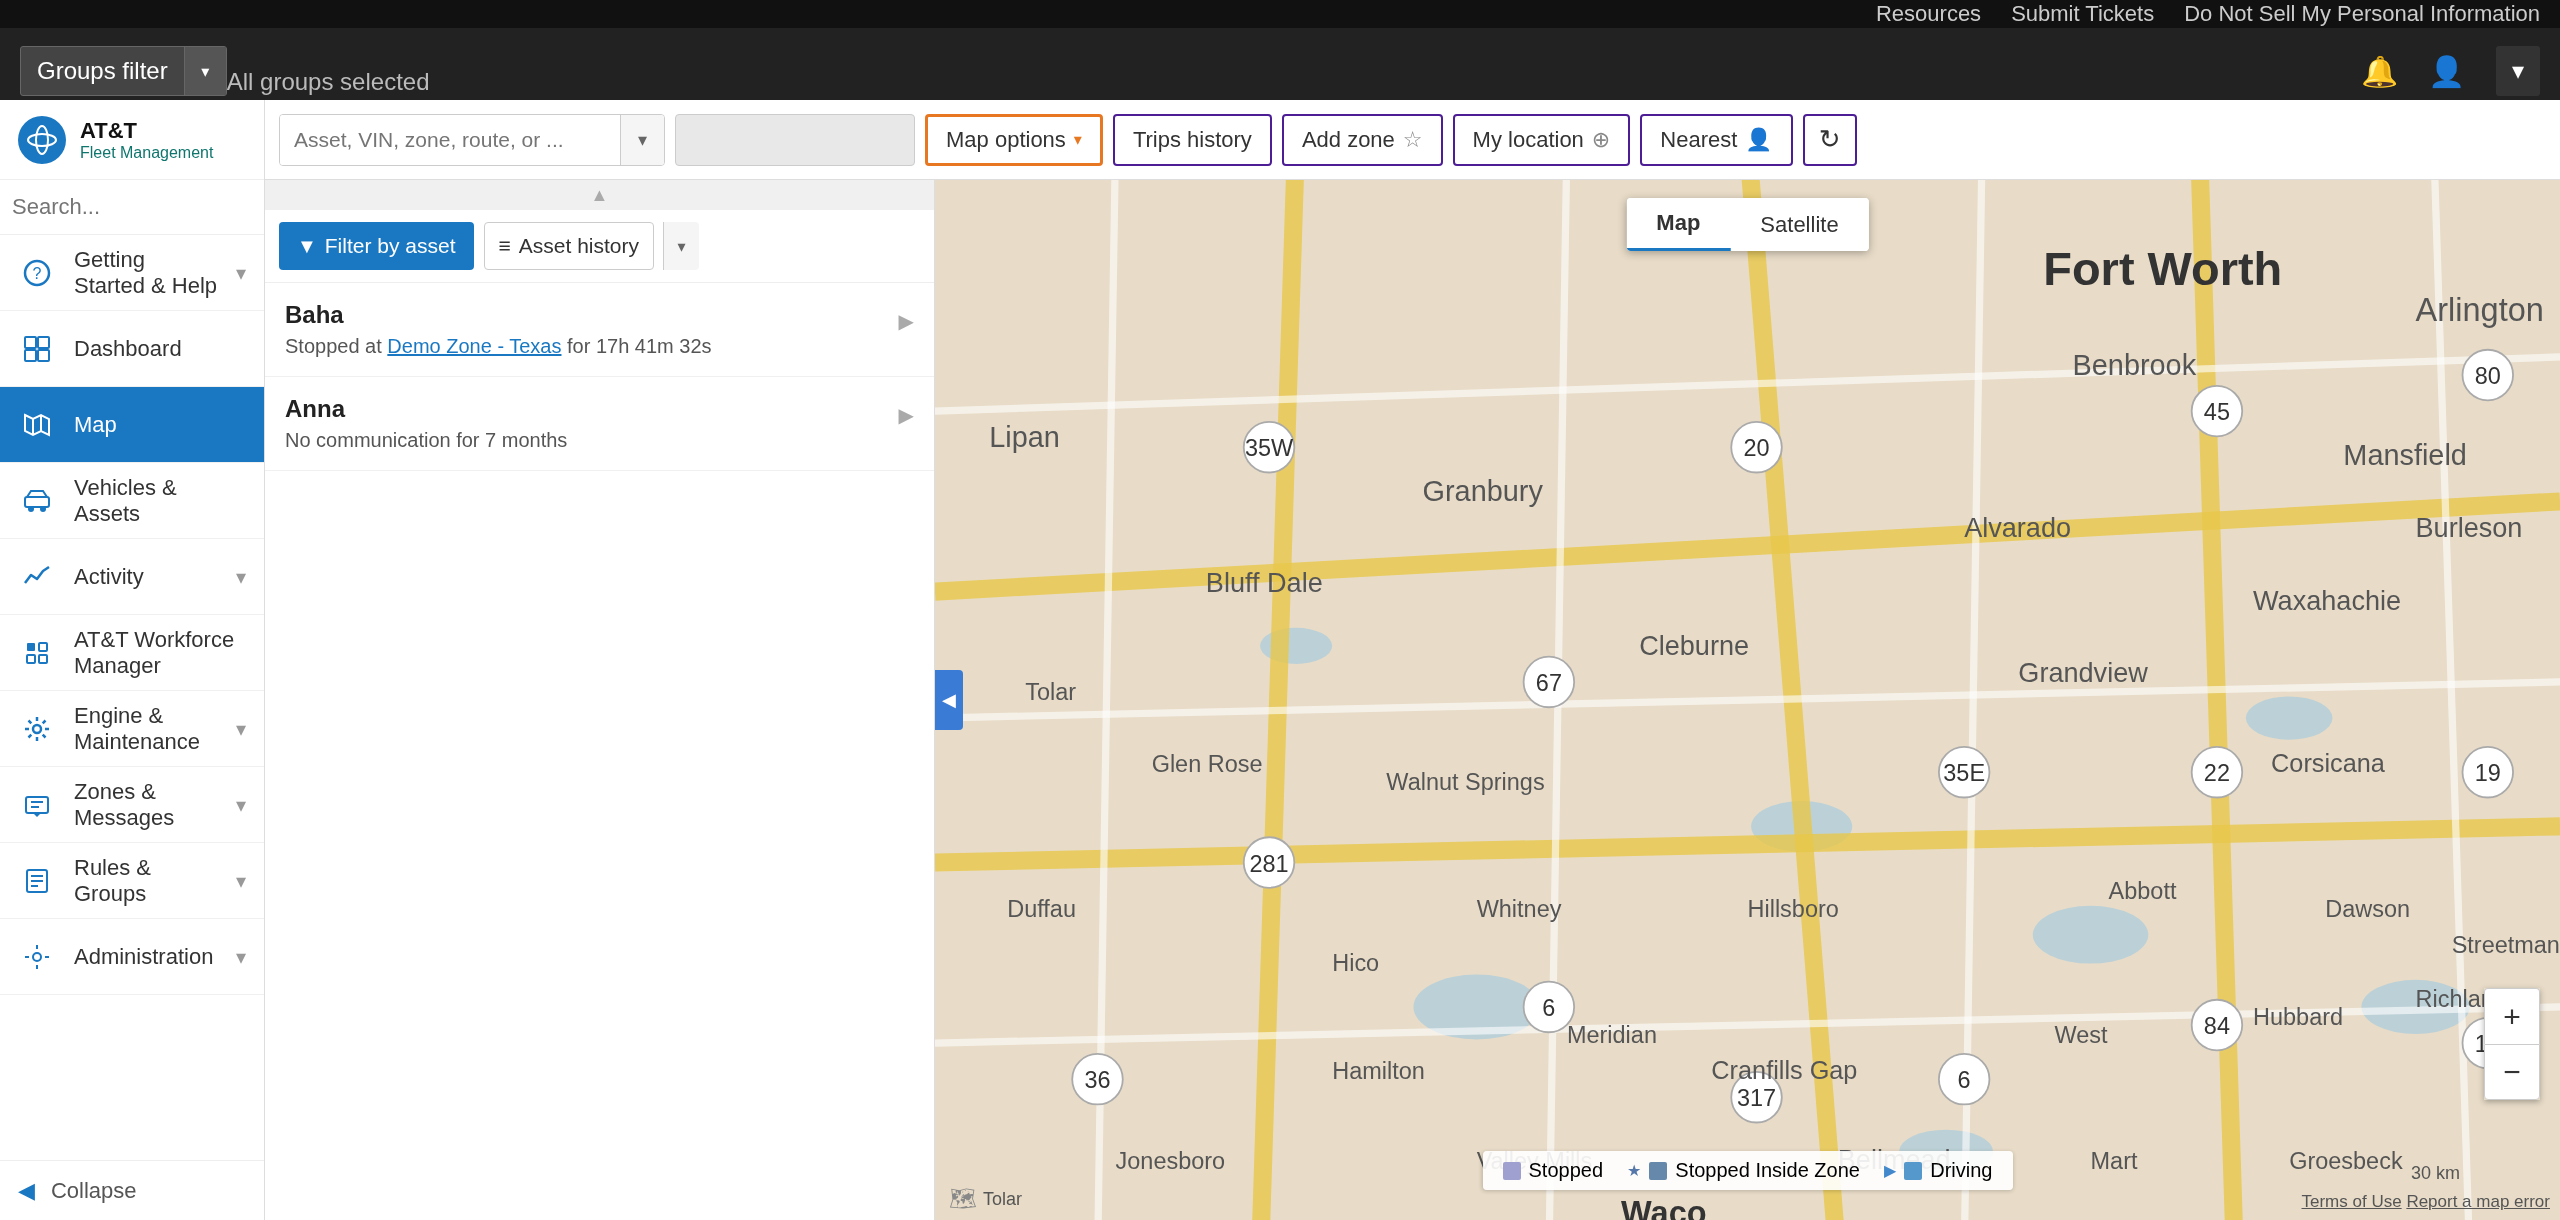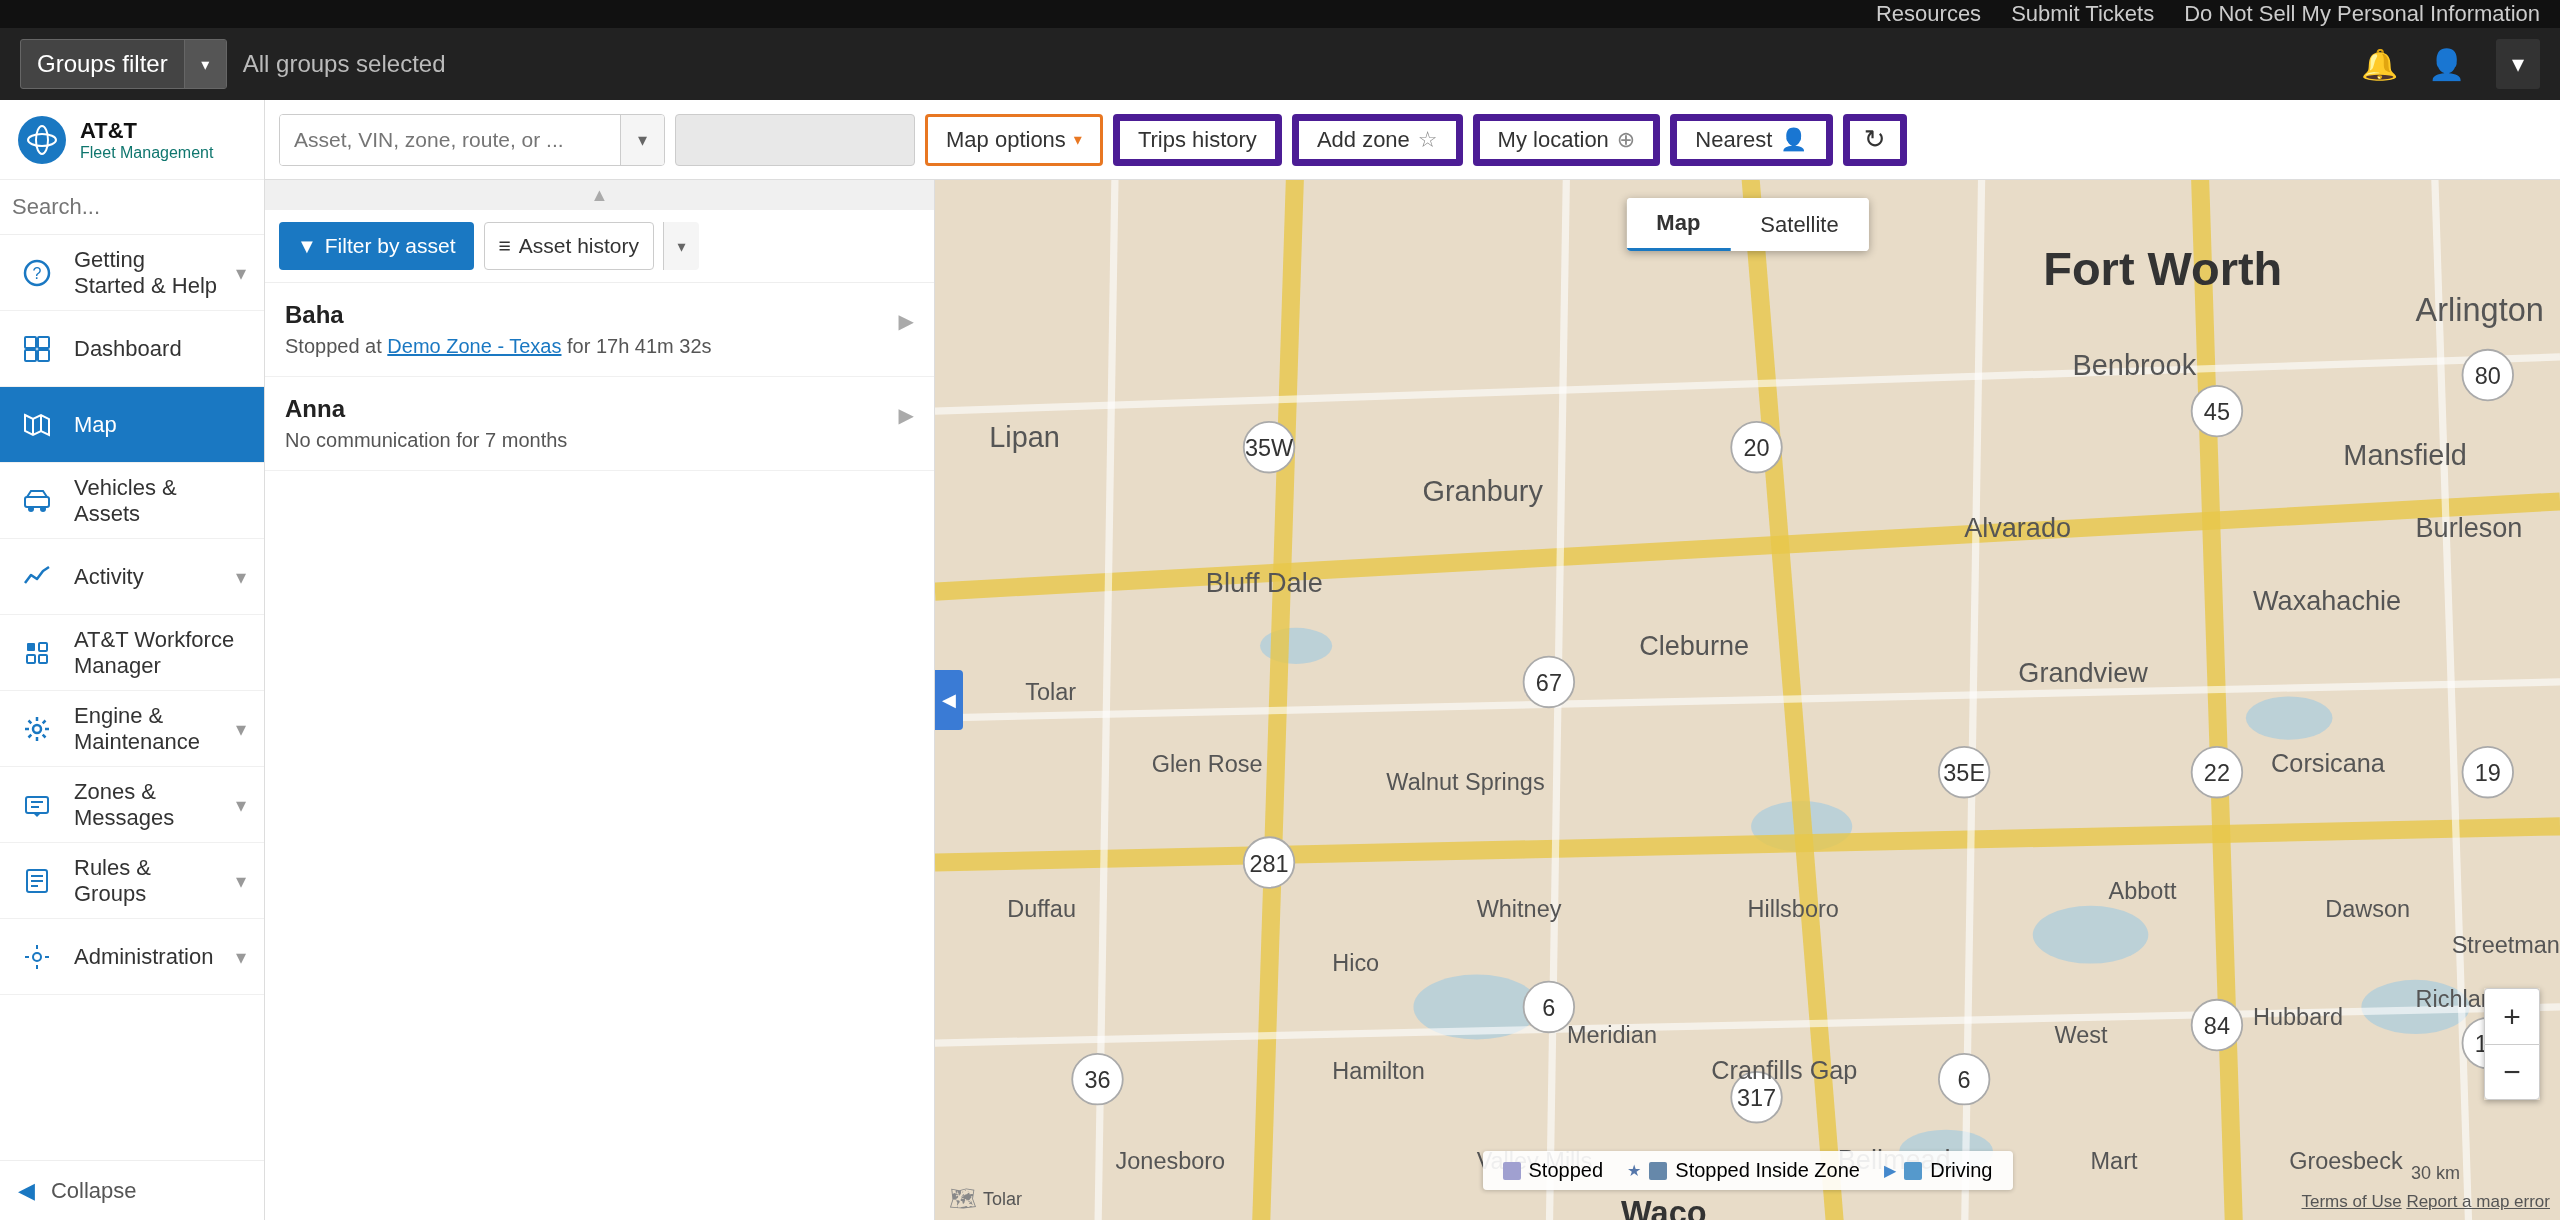--- a/index.html
+++ b/index.html
@@ -19,23 +19,22 @@
       color: #ccc;
       font-size: 22px;
       text-decoration: none;
     }
 
     
     .groups-bar {
       background: #222;
       height: 72px;
       display: flex;
-      align-items: center;
-      padding: 16px 20px;
-      gap: 16px;
+      align-items: flex-end;
+      padding: 4px 20px;
     }
     .groups-filter-btn {
       background: #444;
       border: 1px solid #666;
       color: #fff;
       font-size: 24px;
       height: 50px;
       display: flex;
       align-items: center;
       cursor: pointer;
@@ -250,21 +249,21 @@
       border: 1px solid #ccc;
       border-radius: 4px;
       outline: none;
       padding: 0 14px;
       font-size: 21px;
       background: #e8e8e8;
     }
     .toolbar-btn {
       height: 52px;
       border-radius: 4px;
-      border: 7px solid #4c1d95;
+      border: 2px solid #4c1d95;
       background: #fff;
       font-size: 22px;
       padding: 0 18px;
       cursor: pointer;
       display: flex;
       align-items: center;
       gap: 8px;
       color: #333;
       white-space: nowrap;
     }

